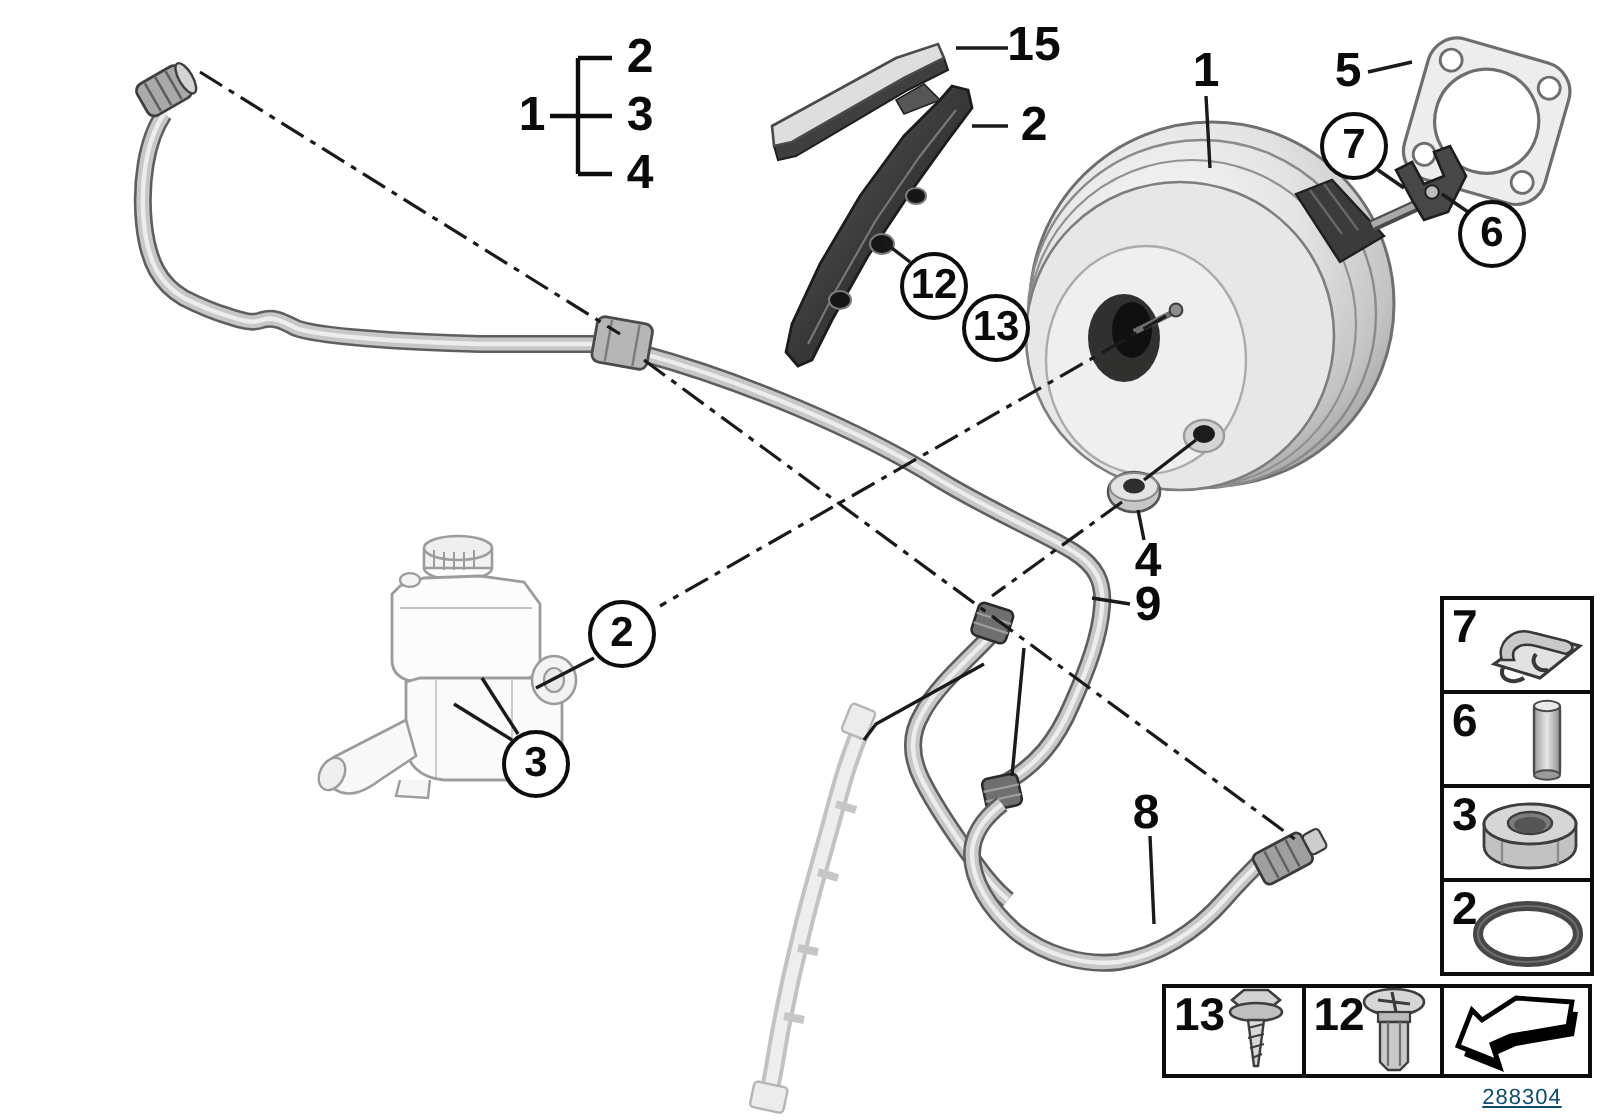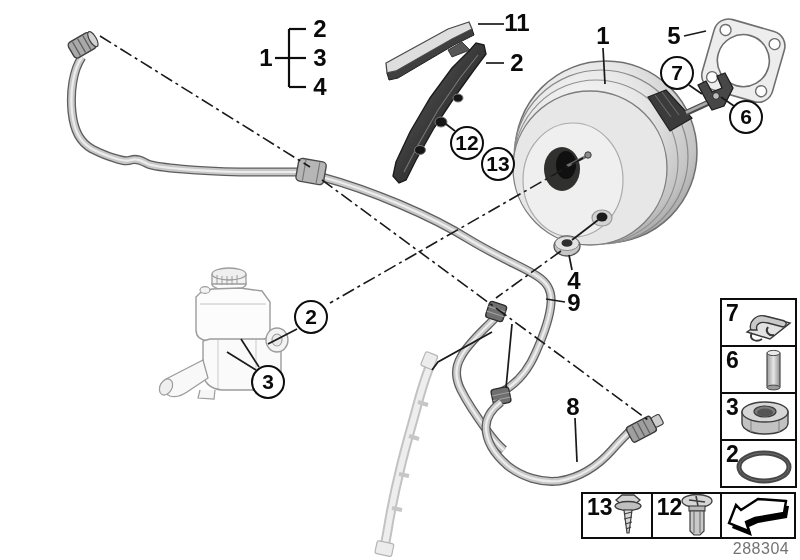--- a/index.html
+++ b/index.html
@@ -14,21 +14,21 @@
   .legend-col{position:absolute;left:720px;top:298px;width:77px;height:190px;box-sizing:border-box;
         border:2px solid #0d0d0d;display:flex;flex-direction:column;background:#fff;}
   .legend-col .cell{flex:1;position:relative;border-bottom:2px solid #0d0d0d;}
   .legend-col .cell:last-child{border-bottom:none;}
   .legend-row{position:absolute;left:581px;top:492px;width:215px;height:47px;box-sizing:border-box;
         border:2px solid #0d0d0d;display:flex;background:#fff;}
   .legend-row .cell{position:relative;border-right:2px solid #0d0d0d;box-sizing:border-box;}
   .legend-row .cell:last-child{border-right:none;}
   .cell .lbl{position:absolute;left:4px;top:2px;font-weight:700;font-size:23px;color:#0a0a0a;line-height:1;}
   .cell svg{position:absolute;right:1px;bottom:0px;}
-  .pn{position:absolute;transform:translate(-50%,-50%);font-size:16px;color:#737373;letter-spacing:.5px;}
+  .pn{position:absolute;transform:translate(-50%,-50%);font-size:11px;color:#0c4a6e;letter-spacing:.5px;text-decoration:underline;}
 </style>
 </head>
 <body>
 
 <div class="stage">
 
   <svg class="art" width="800" height="560" viewBox="0 0 800 560">
     <defs>
       <radialGradient id="gB" cx="38%" cy="32%" r="80%">
         <stop offset="0" stop-color="#fafafa"></stop>
@@ -203,21 +203,21 @@
     </g>
   </svg>
 
   <div class="num" style="left:266px;top:58px">1</div>
   <div class="num" style="left:320px;top:29px">2</div>
   <div class="num" style="left:320px;top:58px">3</div>
   <div class="num" style="left:320px;top:87px">4</div>
 
   <div class="num" style="left:603px;top:36px">1</div>
   <div class="num" style="left:674px;top:36px">5</div>
-  <div class="num" style="left:517px;top:23px">11</div>
+  <div class="num" style="left:517px;top:23px">15</div>
   <div class="num" style="left:517px;top:63px">2</div>
   <div class="num" style="left:574px;top:281px">4</div>
   <div class="num" style="left:574px;top:303px">9</div>
   <div class="num" style="left:573px;top:407px">8</div>
 
   <div class="circ" style="left:677px;top:73px">7</div>
   <div class="circ" style="left:746px;top:117px">6</div>
   <div class="circ" style="left:467px;top:143px">12</div>
   <div class="circ" style="left:498px;top:164px">13</div>
   <div class="circ" style="left:311px;top:317px">2</div>

